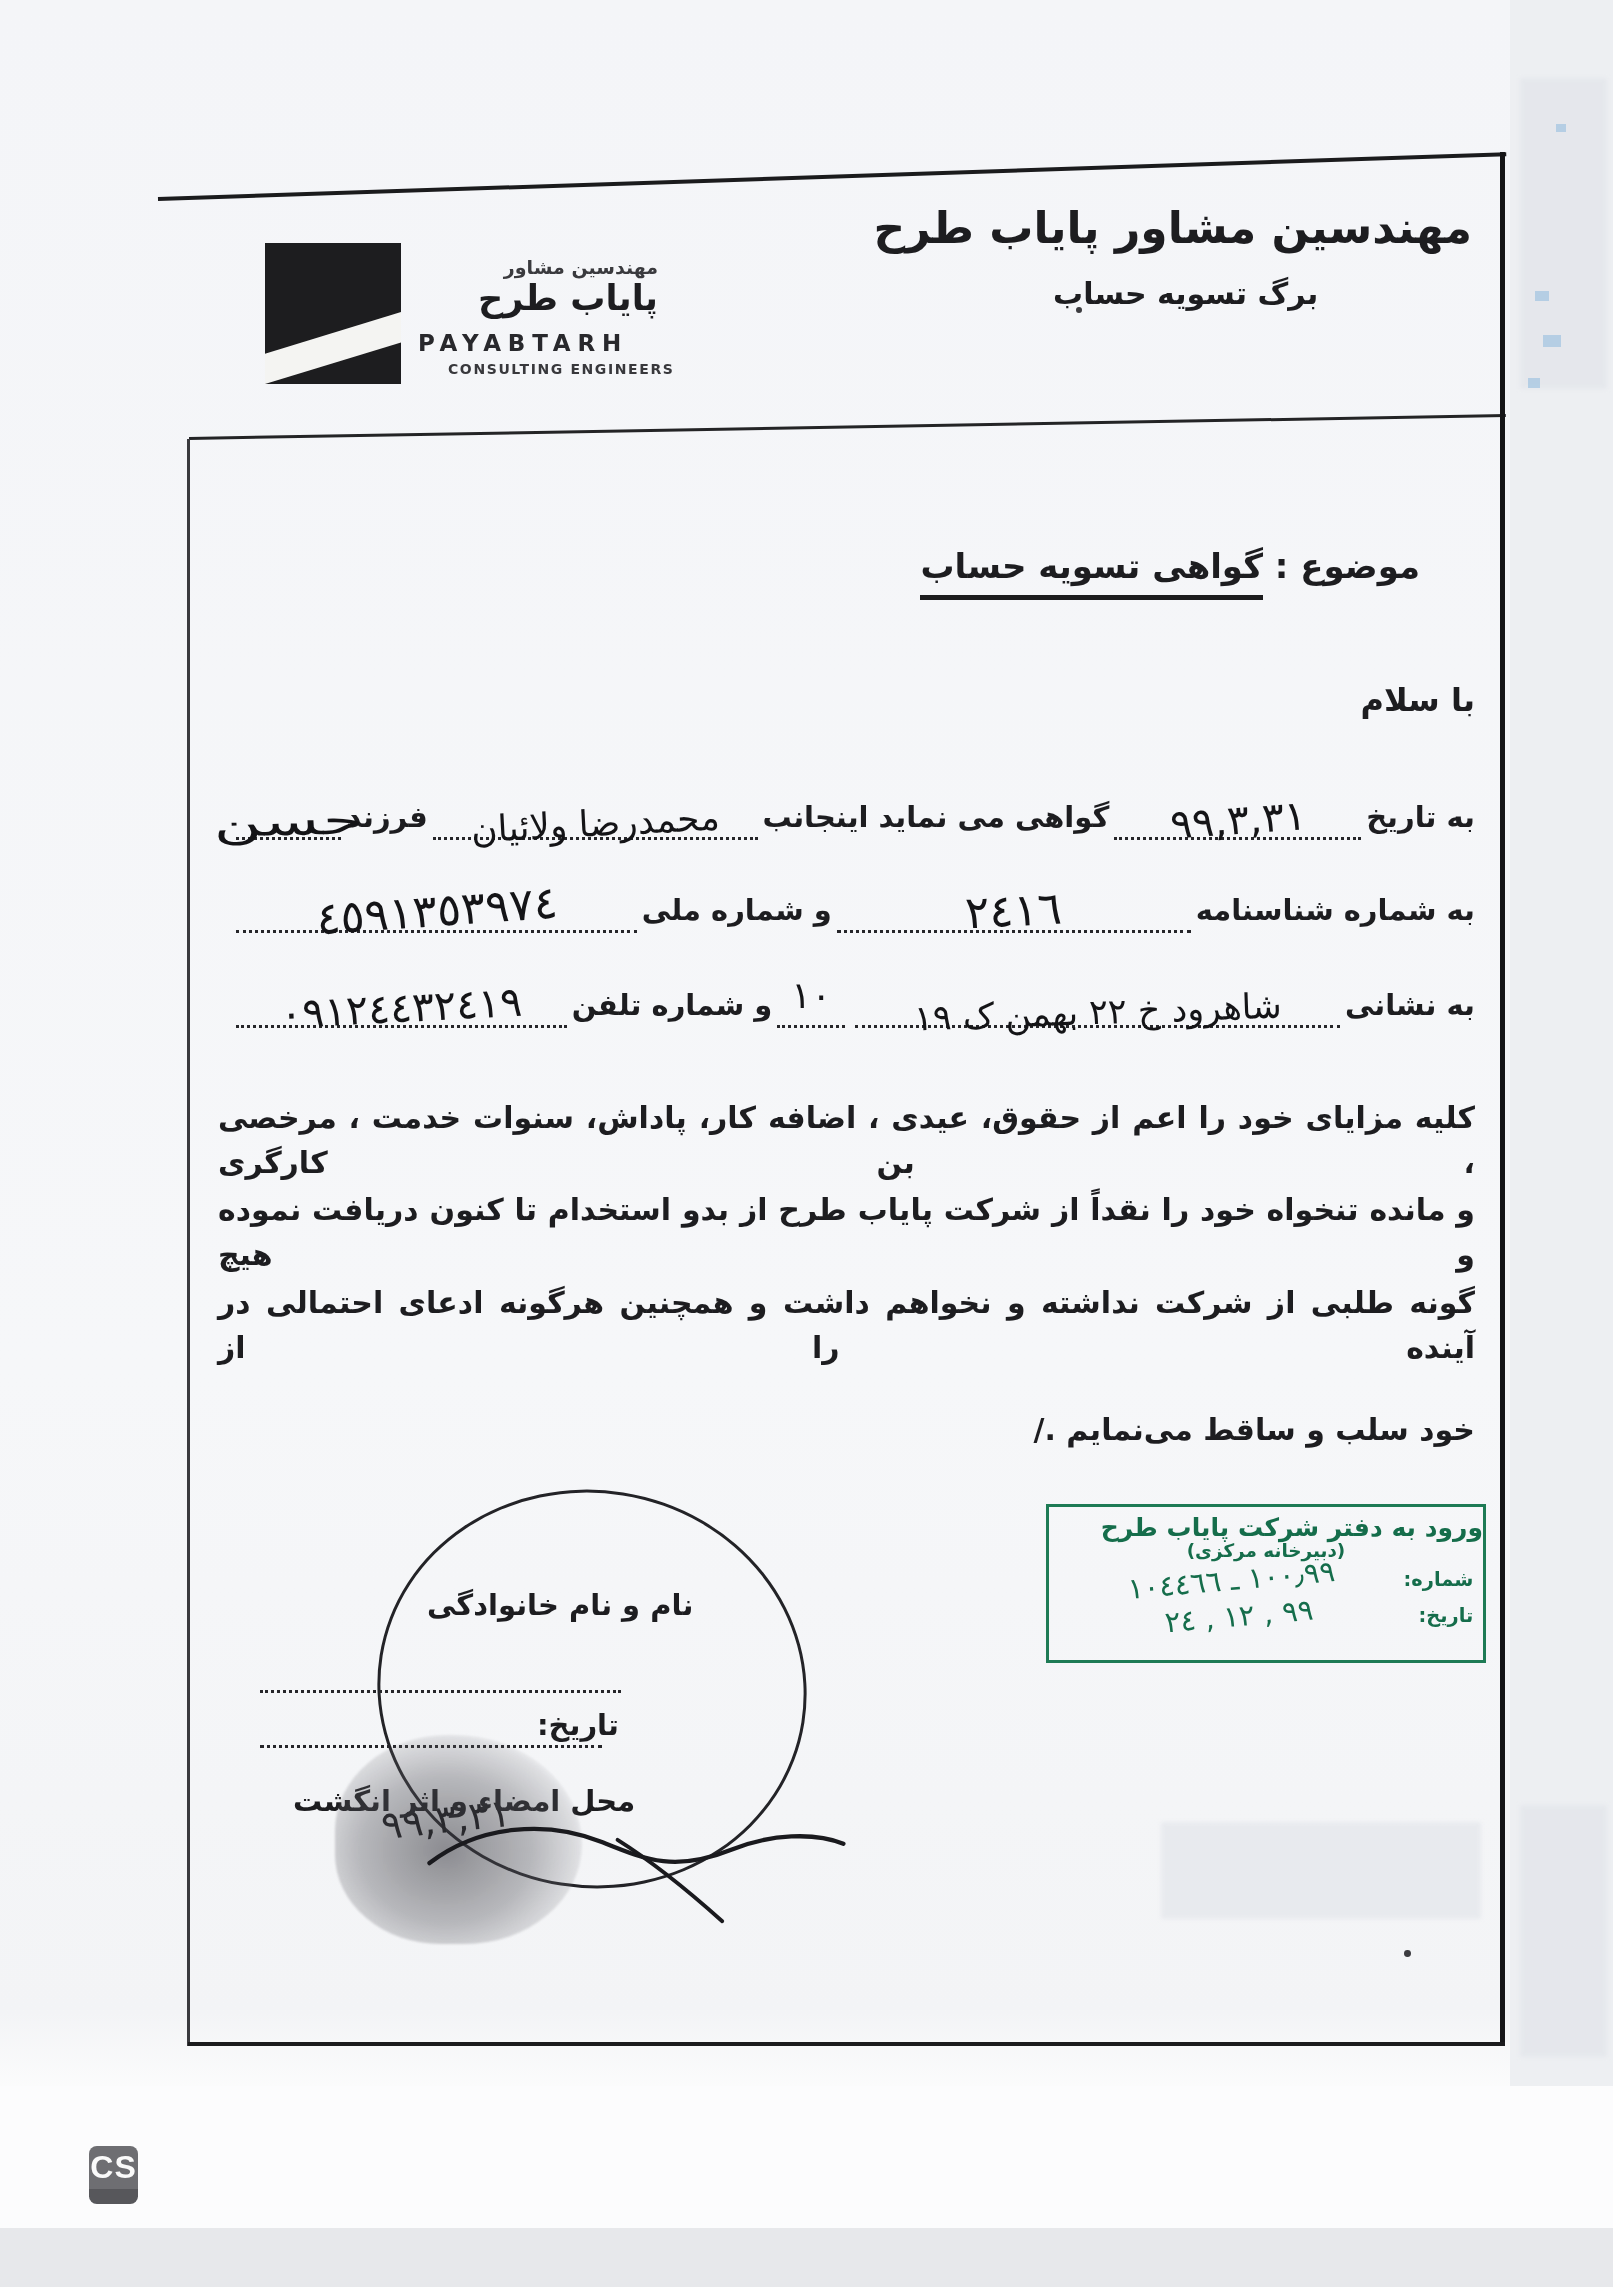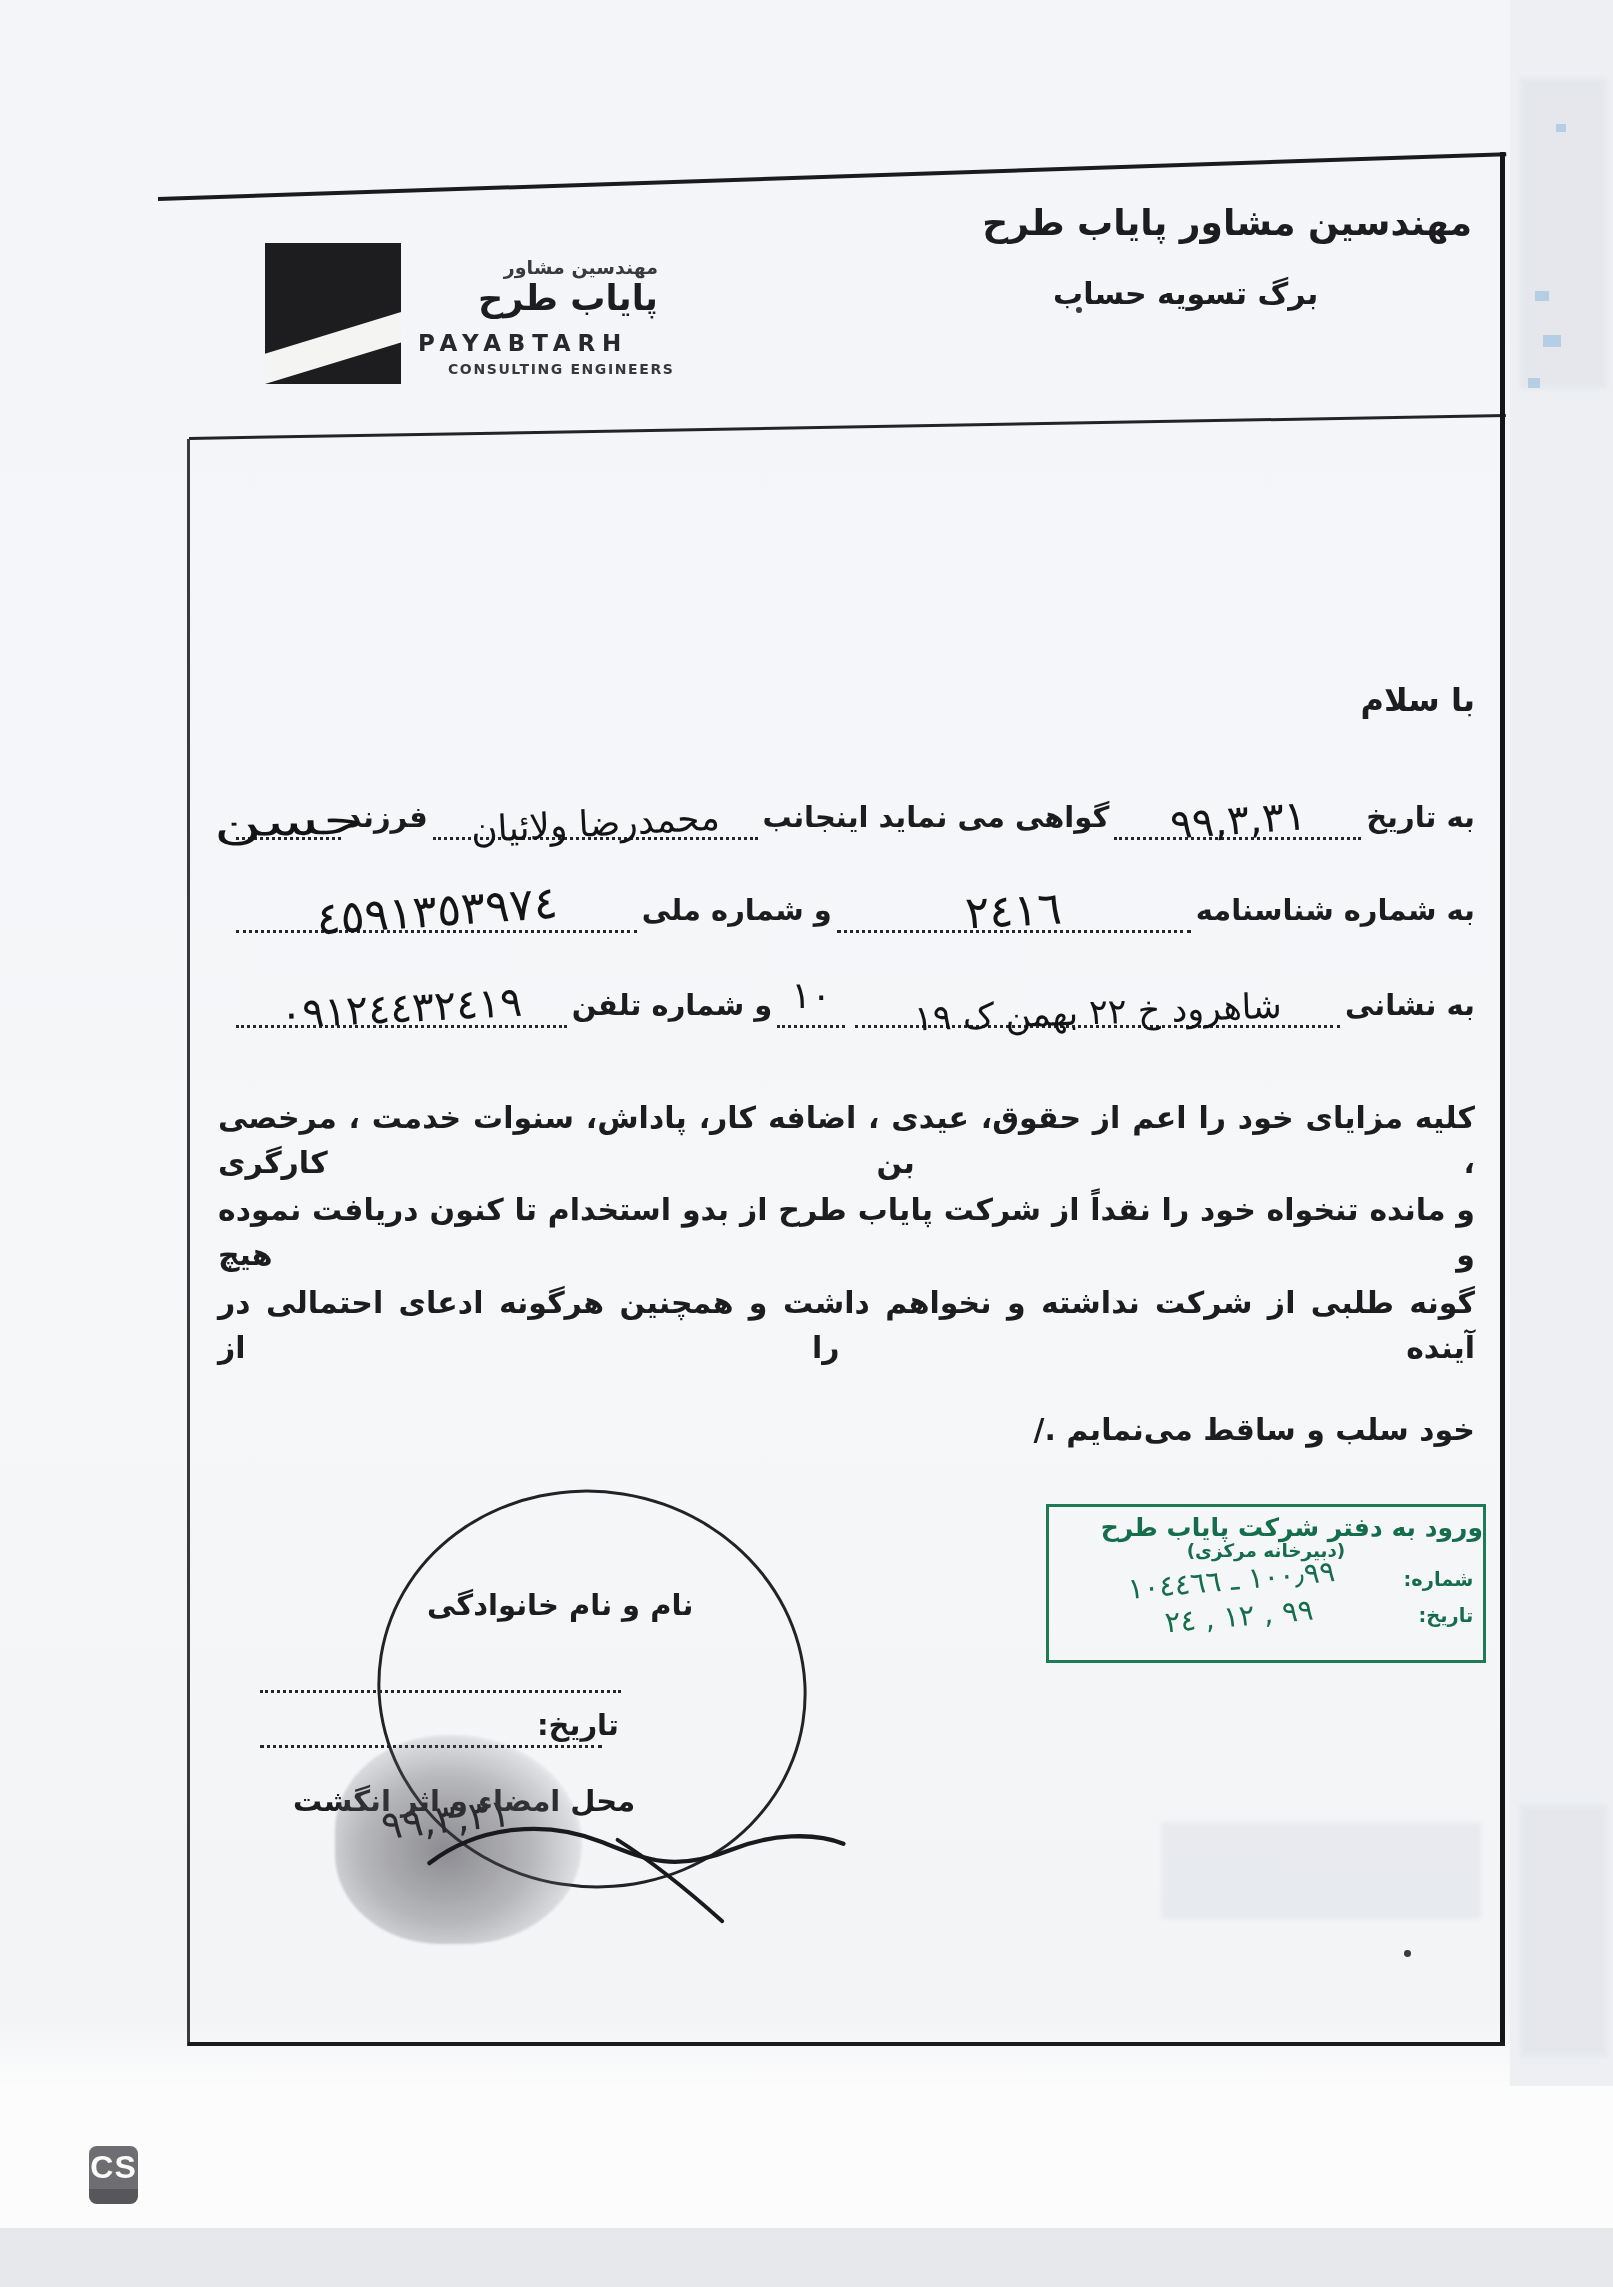--- a/index.html
+++ b/index.html
@@ -13,21 +13,21 @@
   #border-right{left:1500px;top:152px;width:4.9px;height:1893px;background:#161618;}
   #border-left{left:187px;top:439px;width:2.9px;height:1607px;background:#3a3a3e;}
   #border-bottom{left:188px;top:2042px;width:1317px;height:3.9px;background:#1b1b1d;}
   #right-margin{left:1510px;top:0;width:104px;height:2086px;background:#edeff2;}
   #bottom-edge{left:0;top:2228px;width:1614px;height:59px;background:#e7e8eb;}
   #footer-strip{left:0;top:2086px;width:1614px;height:142px;background:#fcfcfd;}
   .speck{background:#a9c8e2;opacity:.8;}
   .ghost{background:#dfe2e8;opacity:.55;filter:blur(1.9px);}
   .inkdot{width:6.8px;height:6.8px;border-radius:50%;background:#3c3c40;}
   
-  #company-name{left:1053px;top:202px;width:419px;text-align:center;font-size:36px;font-weight:700;white-space:nowrap;}
+  #company-name{left:1053px;top:202px;width:419px;text-align:center;font-size:44px;font-weight:700;white-space:nowrap;}
   #form-title{left:1053px;top:276px;width:419px;text-align:left;font-size:30px;font-weight:700;white-space:nowrap;}
   #logo-square{left:265px;top:243px;width:136px;height:141px;background:#1d1d1f;overflow:hidden;}
   #logo-stripe{left:-24px;top:89px;width:194px;height:29px;background:#f4f4f2;transform:rotate(-17deg);}
   #logo-fa-small{left:456px;top:256px;width:202px;text-align:right;font-size:19px;font-weight:700;color:#3a3a3e;}
   #logo-fa-big{left:437px;top:278px;width:221px;text-align:right;font-size:35px;font-weight:800;letter-spacing:-1px;}
   #logo-en{left:418px;top:330px;width:223px;font-size:23px;font-weight:700;letter-spacing:6.8px;color:#28282c;white-space:nowrap;}
   #logo-en-sub{left:448px;top:361px;width:223px;font-size:14px;font-weight:700;letter-spacing:1.6px;color:#38383c;white-space:nowrap;}
   
   #subject{right:194px;top:546px;direction:rtl;font-size:34px;font-weight:800;white-space:nowrap;}
   #subject .ul{border-bottom:5.8px solid #1c1c1e;padding-bottom:8.7px;}
@@ -101,20 +101,24 @@
   <div class="abs" id="form-title" dir="rtl">برگ تسویه حساب</div>
 
   <div class="abs" id="logo-square">
     <div class="abs" id="logo-stripe"></div>
   </div>
   <div class="abs" id="logo-fa-small" dir="rtl">مهندسین مشاور</div>
   <div class="abs" id="logo-fa-big" dir="rtl">پایاب طرح</div>
   <div class="abs" id="logo-en">PAYABTARH</div>
   <div class="abs" id="logo-en-sub">CONSULTING ENGINEERS</div>
 
+  <div class="abs" id="subject">
+    <span>موضوع :</span>
+    <span class="ul">گواهی تسویه حساب</span>
+  </div>
 
   <div class="abs" id="salutation" dir="rtl">با سلام</div>
 
   <div class="row" id="row-1">
     <span class="lbl">به تاریخ</span>
     <span class="blank" style="width:247px;">
       <span class="hw ltr" style="font-size:41px;transform:rotate(-4deg);">٩٩,٣,٣١</span>
     </span>
     <span class="lbl">گواهی می نماید اینجانب</span>
     <span class="blank" style="width:325px;">

